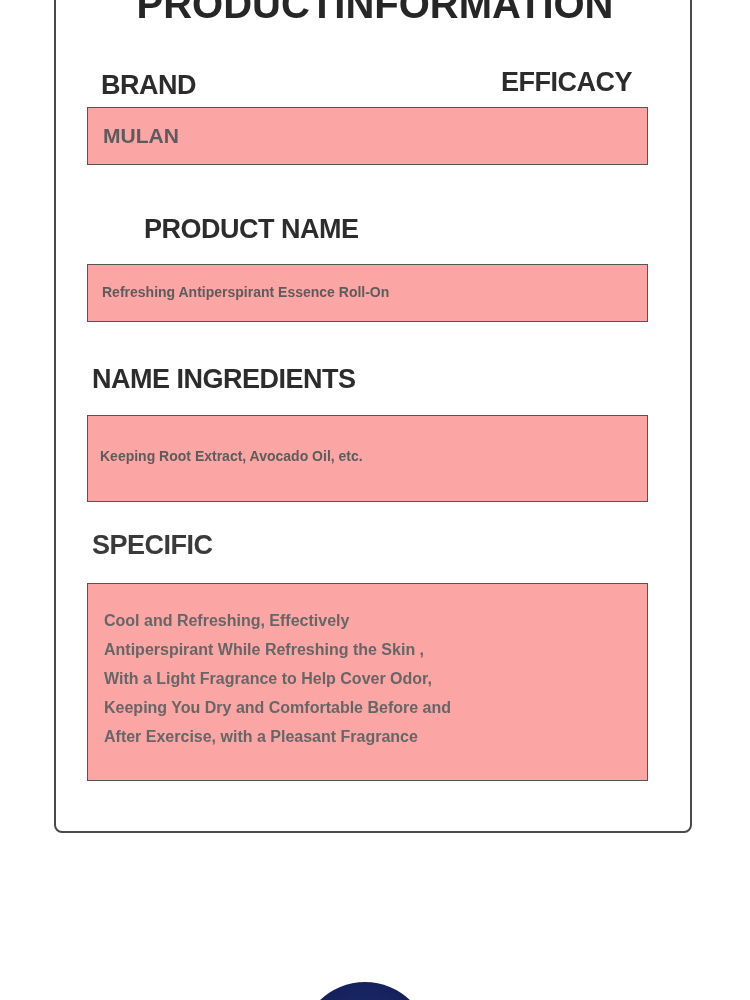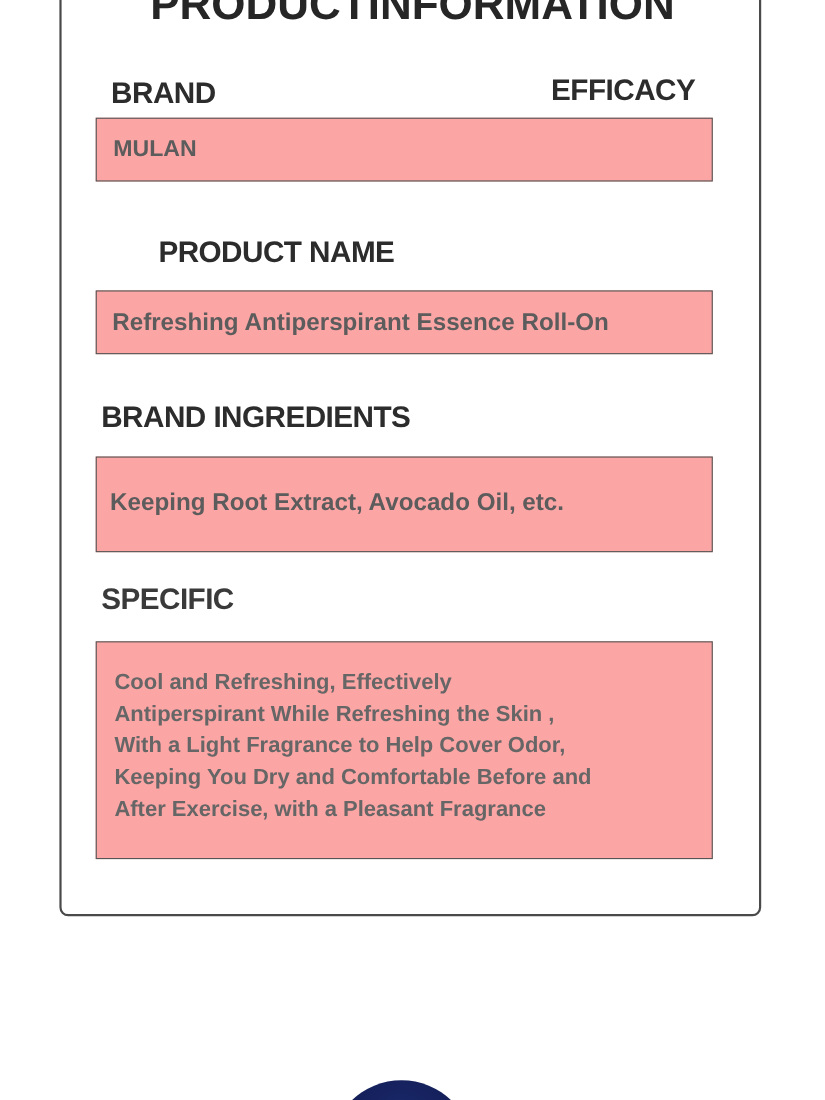--- a/index.html
+++ b/index.html
@@ -19,25 +19,25 @@
   }
   .label {
     position: absolute; font-weight: bold; color: #2c2c2c; font-size: 27px;
     line-height: 30px; letter-spacing: -0.5px;
   }
   .box {
     position: absolute; left: 87px; width: 561px; box-sizing: border-box;
     border: 1.5px solid #555; background: #fca5a5;
   }
   .val {
-    position: absolute; color: #5c5c5c; font-weight: bold; font-size: 22px; line-height: 29px;
+    position: absolute; color: #5c5c5c; font-weight: bold; font-size: 14px; line-height: 29px;
   }
   .efficacy-text {
     position: absolute; left: 16px; top: 22px; right: 10px;
-    color: #666; font-weight: bold; font-size: 20px; line-height: 29px;
+    color: #666; font-weight: bold; font-size: 16px; line-height: 29px;
     white-space: pre-line;
   }
   .bottle-cap {
     position: absolute; left: 300px; top: 982px; width: 130px; height: 130px;
     border-radius: 50%;
     background: radial-gradient(circle at 50% 30%, #1b2a6e 0%, #121c52 60%, #0c1440 100%);
   }
 </style>
 </head>
 <body>
@@ -51,21 +51,21 @@
 
 <div class="box" style="top:107px; height:58px;">
   <div class="val" style="left:15px; top:13px; font-size:21px;">MULAN</div>
 </div>
 
 <div class="label" style="left:100px; top:214px;margin-left:44px;">PRODUCT NAME</div>
 <div class="box" style="top:264px; height:58px;">
   <div class="val" style="left:14px; top:13px;">Refreshing Antiperspirant Essence Roll-On</div>
 </div>
 
-<div class="label" style="left:92px; top:364px;">BRAND INGREDIENTS</div>
+<div class="label" style="left:92px; top:364px;">NAME INGREDIENTS</div>
 <div class="box" style="top:415px; height:87px;">
   <div class="val" style="left:12px; top:26px;">Keeping Root Extract, Avocado Oil, etc.</div>
 </div>
 
 <div class="label" style="left:92px; top:530px; font-weight:bold; color:#3a3a3a;">SPECIFIC</div>
 <div class="box" style="top:583px; height:198px;">
   <div class="efficacy-text">Cool and Refreshing, Effectively
 Antiperspirant While Refreshing the Skin ,
 With a Light Fragrance to Help Cover Odor,
 Keeping You Dry and Comfortable Before and

